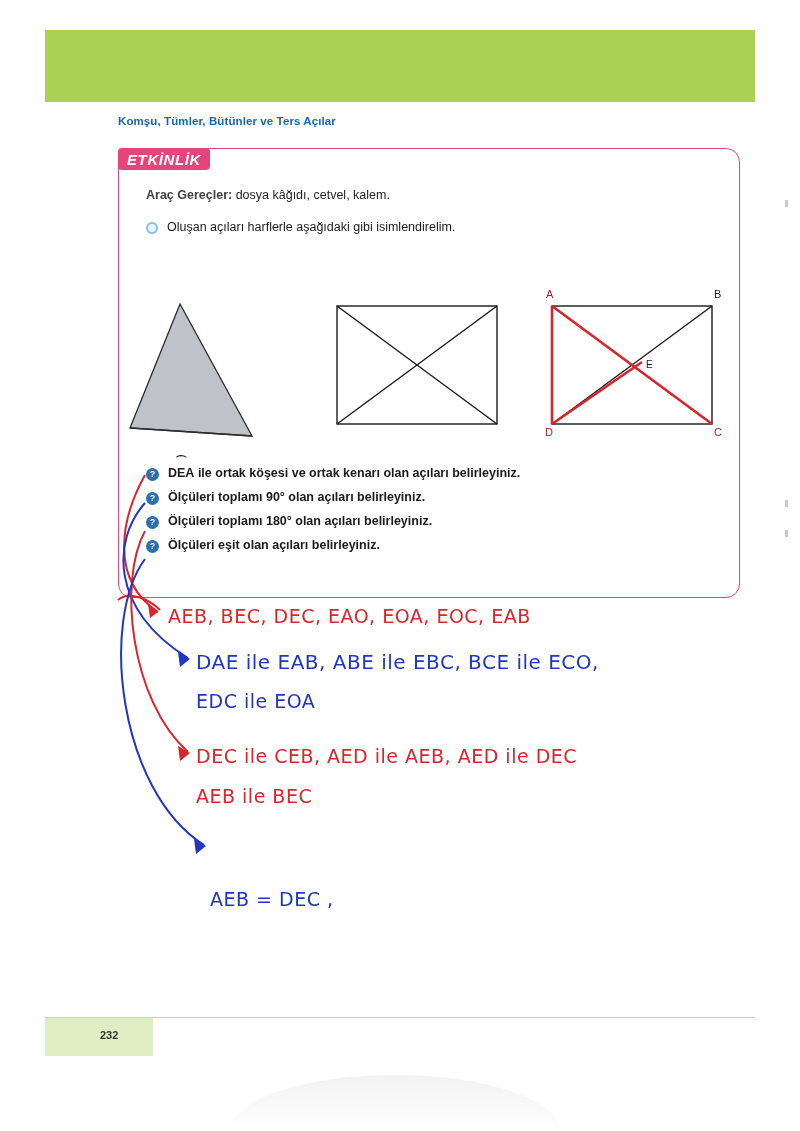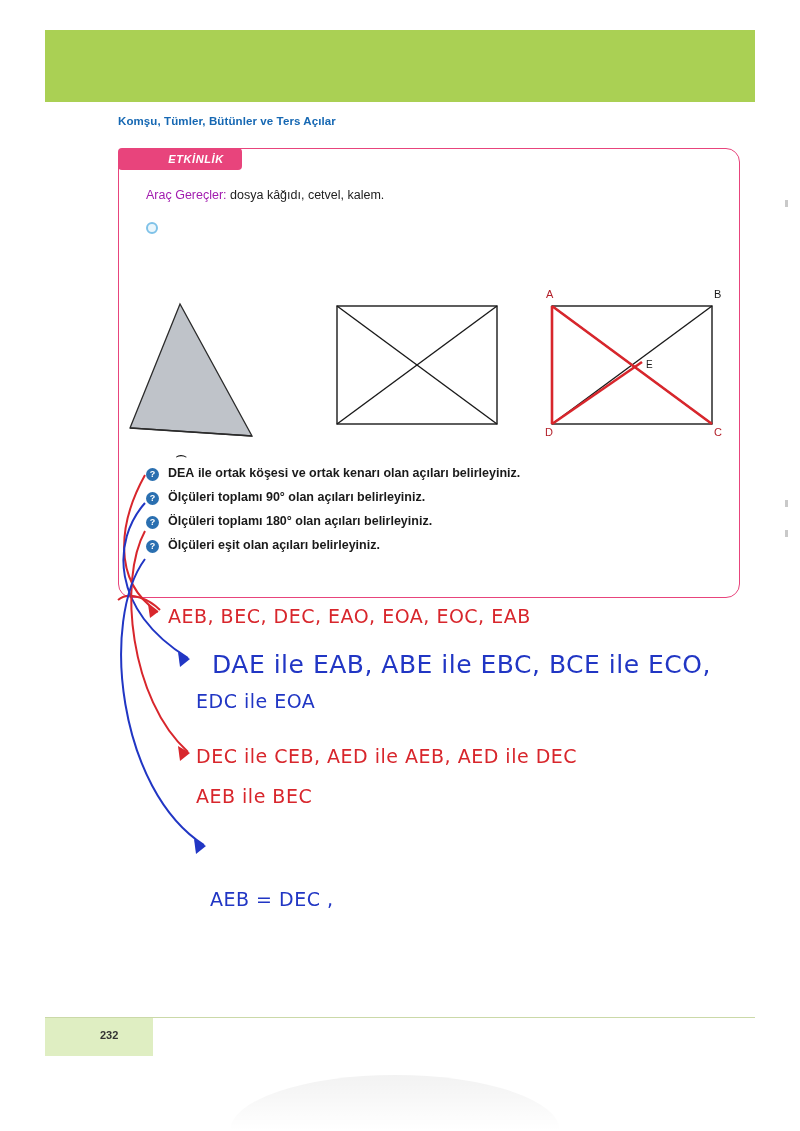--- a/index.html
+++ b/index.html
@@ -53,39 +53,38 @@
   }
   .etkinlik-tab {
     position: absolute;
     left: 118px;
     top: 148px;
     width: 92px;
     height: 22px;
     background: #e8447c;
     border-radius: 4px;
     color: #fff;
-    font-size: 11px;
+    font-size: 15px;
     font-style: italic;
     font-weight: bold;
     letter-spacing: 0.6px;
     display: flex;
     align-items: center;
     justify-content: center;
-    padding-left: 32px;
   }
   .tools-line {
     position: absolute;
     left: 146px;
     top: 188px;
     font-size: 12.5px;
     color: #222;
   }
   .tools-line .lbl {
-    color: #a21caf;
-    font-weight: normal;
+    color: #404040;
+    font-weight: bold;
   }
   .bullet-list {
     position: absolute;
     left: 146px;
     top: 220px;
     width: 560px;
   }
   .bullet-item {
     display: flex;
     align-items: flex-start;
@@ -158,21 +157,21 @@
     pointer-events: none;
   }
   .hw {
     position: absolute;
     font-family: "DejaVu Sans", sans-serif;
     white-space: nowrap;
   }
   .hw.red { color: #d8262c; }
   .hw.blue { color: #2136c4; }
   .hw-l1 { left: 168px; top: 605px; font-size: 19px; letter-spacing: 0.5px; }
-  .hw-l2 { left: 212px; top: 650px; font-size: 25px; letter-spacing: 0.5px; }
+  .hw-l2 { left: 196px; top: 650px; font-size: 20px; letter-spacing: 0.5px; }
   .hw-l3 { left: 196px; top: 690px; font-size: 19px; letter-spacing: 0.5px; }
   .hw-l4 { left: 196px; top: 745px; font-size: 19px; letter-spacing: 0.5px; }
   .hw-l5 { left: 196px; top: 785px; font-size: 19px; letter-spacing: 0.5px; }
   .hw-l6 { left: 214px; top: 838px; font-size: 19px; letter-spacing: 0.5px; }
   .hw-l7 { left: 210px; top: 888px; font-size: 19px; letter-spacing: 0.5px; }
   
   .footer-band {
     position: absolute;
     left: 45px;
     top: 1018px;
@@ -226,20 +225,21 @@
   <div class="etkinlik-tab">ETKİNLİK</div>
 
   <div class="tools-line">
     <span class="lbl">Araç Gereçler:</span>
     <span>dosya kâğıdı, cetvel, kalem.</span>
   </div>
 
   <div class="bullet-list">
     <div class="bullet-item">
       <span class="marker-ring"></span>
+      <span>Oluşan açıları harflerle aşağıdaki gibi isimlendirelim.</span>
     </div>
   </div>
 
   <div class="figures">
     <svg width="600" height="148" viewBox="0 0 600 148">
 
       <polygon points="8,132 58,8 130,140" fill="#bfc3c9" stroke="#2b2b2b" stroke-width="1.3"></polygon>
       <line x1="8" y1="132" x2="130" y2="140" stroke="#2b2b2b" stroke-width="1.3"></line>
 
       <rect x="215" y="10" width="160" height="118" fill="none" stroke="#1a1a1a" stroke-width="1.4"></rect>

